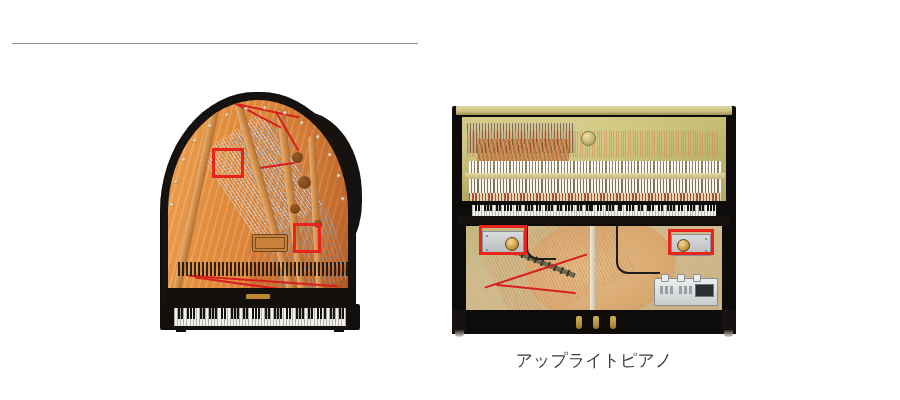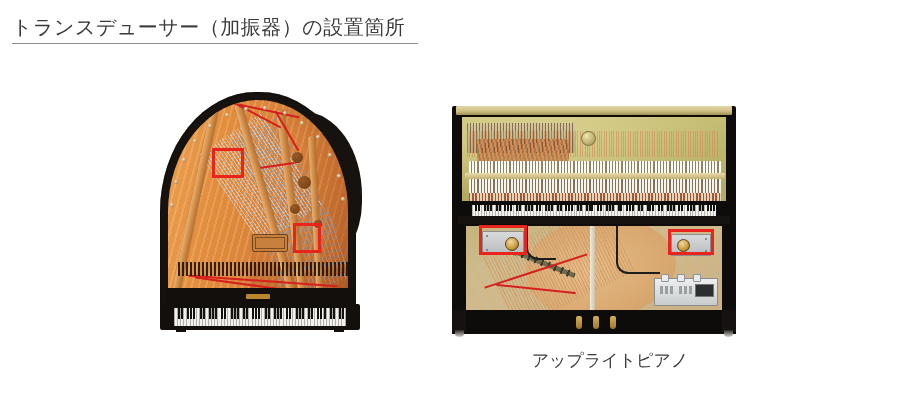--- a/index.html
+++ b/index.html
@@ -192,23 +192,20 @@
     background:linear-gradient(180deg,#d7b159,#9c7a2c);}
   .caster{position:absolute;top:224px;width:9px;height:7px;border-radius:0 0 4px 4px;
     background:linear-gradient(180deg,#2a2724,#d9d6cf);}
   .u-leg{position:absolute;top:204px;width:14px;height:22px;background:#151211;}
 </style>
 </head>
 <body>
 
 <div class="page">
 
-  <div class="title-wrap">
-    <div class="title">トランスデューサー（加振器）の設置箇所</div>
-  </div>
   <div class="title-rule"></div>
 
   <div class="figures">
 
     <div class="fig grand">
       <div class="g-body">
         <div class="g-rim"></div>
         <div class="g-rim-r"></div>
 
         <div class="g-board">
@@ -435,17 +432,17 @@
 
         <div class="u-bottomrail"></div>
         <div class="u-leg" style="left:0px"></div>
         <div class="u-leg" style="right:0px"></div>
         <div class="pedal" style="left:124px"></div>
         <div class="pedal" style="left:141px"></div>
         <div class="pedal" style="left:158px"></div>
         <div class="caster" style="left:3px"></div>
         <div class="caster" style="right:3px"></div>
       </div>
-      <div class="caption" style="left:16px;top:244px;width:284px;">アップライトピアノ</div>
+      <div class="caption" style="left:0;top:244px;width:284px;">アップライトピアノ</div>
     </div>
 
   </div>
 </div>
 
 </body></html>

